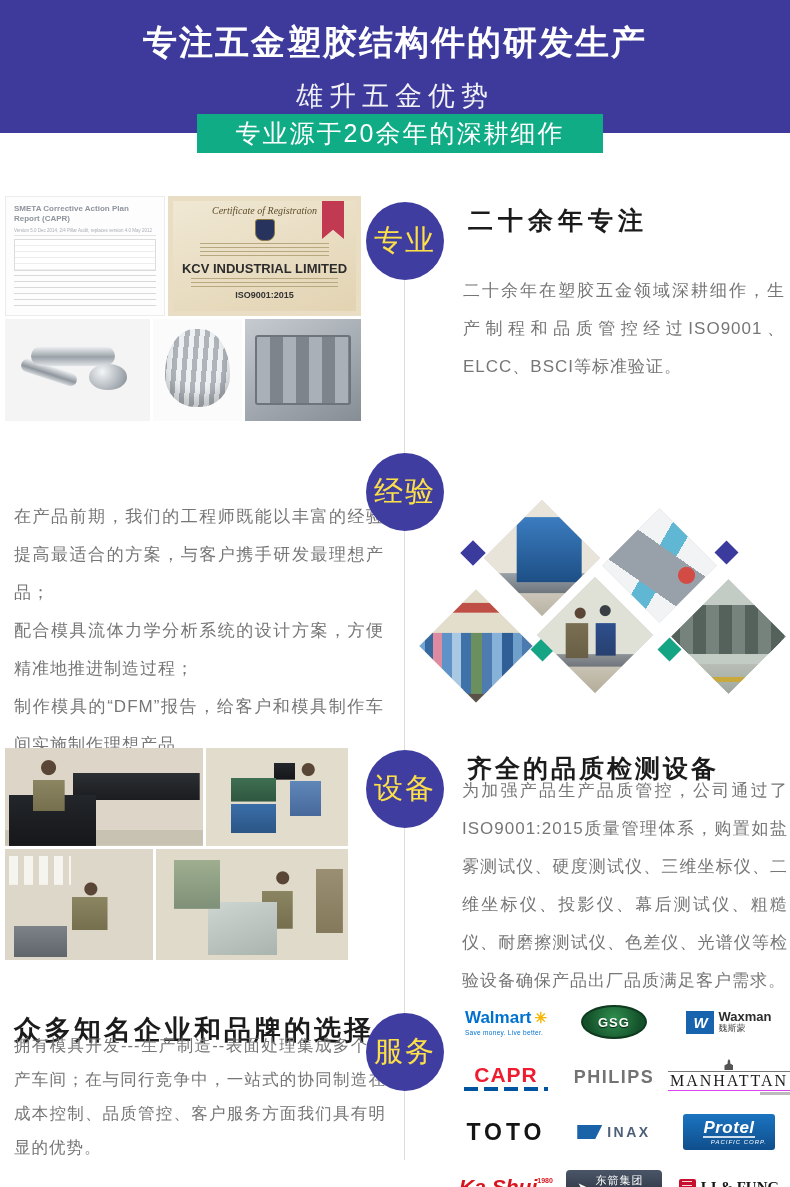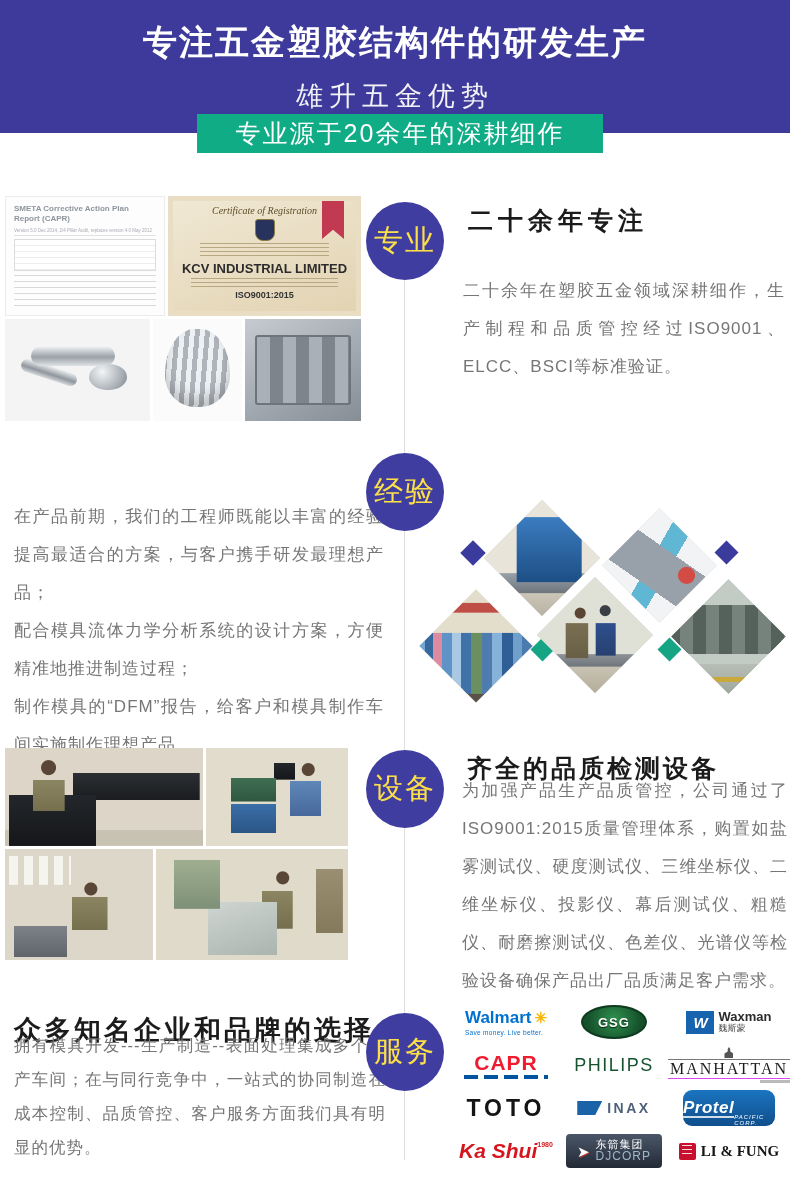--- a/index.html
+++ b/index.html
@@ -120,53 +120,53 @@
     background-size:100% 100%,42% 26%,24% 30%,36% 28%;
     background-position:0 0,5% 8%,60% 62%,10% 96%;}
   .q4{left:151px;top:101px;width:192px;height:111px;background-color:#e0dacb;
     background-image:radial-gradient(circle at 66% 26%,#5a4636 0 6px,transparent 7px),
       linear-gradient(#9fae8f,#7e9078),linear-gradient(160deg,#cfd6d2,#aab4ae),
       linear-gradient(#8b8562,#756f4e),linear-gradient(#9a8f72,#85795c);
     background-size:100% 100%,24% 44%,36% 48%,16% 34%,14% 58%;
     background-position:0 0,12% 18%,42% 92%,66% 58%,97% 42%;}
   
   .brands{position:absolute;left:452px;top:1002px;width:338px;height:172px;display:grid;
-          grid-template-columns:1fr 1fr 1fr;grid-auto-rows:40px;row-gap:3px;align-items:center;justify-items:center;}
+          grid-template-columns:1fr 1fr 1fr;grid-auto-rows:40px;row-gap:15px;align-items:center;justify-items:center;}
   .logo{display:flex;align-items:center;justify-content:center;}
   .wm{flex-direction:column;align-items:flex-start;}
   .wm-row{display:flex;align-items:center;gap:3px;}
   .wm-name{color:#0071ce;font-size:17px;font-weight:800;}
   .wm-spark{color:#f7b500;font-size:15px;font-weight:700;}
   .wm-tag{font-size:6.5px;color:#0071ce;letter-spacing:.3px;margin-top:1px;}
   .gsg-oval{width:62px;height:30px;border-radius:50%;border:2px solid #0e3a1e;color:#fff;font-weight:800;
       font-size:13px;letter-spacing:1px;display:flex;align-items:center;justify-content:center;
       background:radial-gradient(circle at 50% 40%,#2f8f4e,#14502a 75%);text-shadow:0 1px 1px #05200f;}
   .wx{gap:4px;}
   .wx-mark{width:28px;height:23px;background:#1763ae;color:#fff;font-style:italic;font-weight:800;
       font-size:15px;display:flex;align-items:center;justify-content:center;}
   .wx-col{display:flex;flex-direction:column;line-height:1.1;}
   .wx-name{font-size:13px;font-weight:800;color:#2b2b2b;}
   .wx-sub{font-size:9px;color:#444;}
   .tesco{flex-direction:column;}
   .t-name{color:#ee1c2e;font-size:21px;font-weight:800;letter-spacing:1px;line-height:1;}
   .t-dash{margin-top:2px;width:84px;height:4px;
       background:repeating-linear-gradient(90deg,#00539f 0 14px,transparent 14px 20px);}
-  .ph-name{color:#14532d;font-size:18px;font-weight:400;letter-spacing:1.5px;}
+  .ph-name{color:#737373;font-size:18px;font-weight:700;letter-spacing:1.5px;}
   .mh{flex-direction:column;line-height:1;}
   .mh-bldg{width:9px;height:11px;background:#555;
       clip-path:polygon(50% 0,64% 18%,64% 42%,100% 58%,100% 100%,0 100%,0 58%,36% 42%,36% 18%);}
   .mh-name{font-family:"Liberation Serif",serif;font-size:16px;font-weight:400;letter-spacing:2px;color:#1c1c1c;
       border-top:1px solid #777;border-bottom:1px solid #d946ef;padding:1px 2px;margin-top:1px;}
   .mh-sub{align-self:flex-end;width:30px;height:3px;margin-top:1px;background:#bbb;}
   .toto-name{color:#141414;font-size:23px;font-weight:800;letter-spacing:4px;}
   .inax{gap:5px;}
   .inax-mark{width:25px;height:14px;background:#1b63a8;clip-path:polygon(0 0,100% 0,72% 100%,0 100%);}
   .inax-name{font-size:14px;color:#4d5f79;letter-spacing:2.5px;font-weight:600;}
-  .pr-box{width:92px;height:36px;border-radius:9px;background:linear-gradient(#1b74c0,#0f4e8c);
-      display:flex;flex-direction:row;align-items:center;justify-content:center;color:#fff;}
+  .pr-box{width:92px;height:36px;border-radius:3px;background:linear-gradient(#1b74c0,#0f4e8c);
+      display:flex;flex-direction:column;align-items:center;justify-content:center;color:#fff;}
   .pr-name{font-style:italic;font-weight:900;font-size:17px;line-height:1;letter-spacing:.5px;
       border-bottom:2px solid rgba(255,255,255,.8);}
   .pr-sub{font-style:italic;font-size:6px;letter-spacing:1px;align-self:flex-end;margin-right:8px;margin-top:1px;}
   .ks{align-items:flex-start;}
   .ks-name{color:#d6161f;font-size:21px;font-weight:900;font-style:italic;letter-spacing:0;}
   .ks-year{color:#d6161f;font-size:7px;font-weight:700;margin-top:2px;}
   .dj-box{width:96px;height:34px;border-radius:4px;background:linear-gradient(180deg,#4a5668,#232a36);
       display:flex;align-items:center;justify-content:center;gap:6px;}
   .dj-arrow{color:#fff;font-size:15px;line-height:1;text-shadow:1px 1px 0 #c0392b;}
   .dj-col{display:flex;flex-direction:column;line-height:1.15;}

